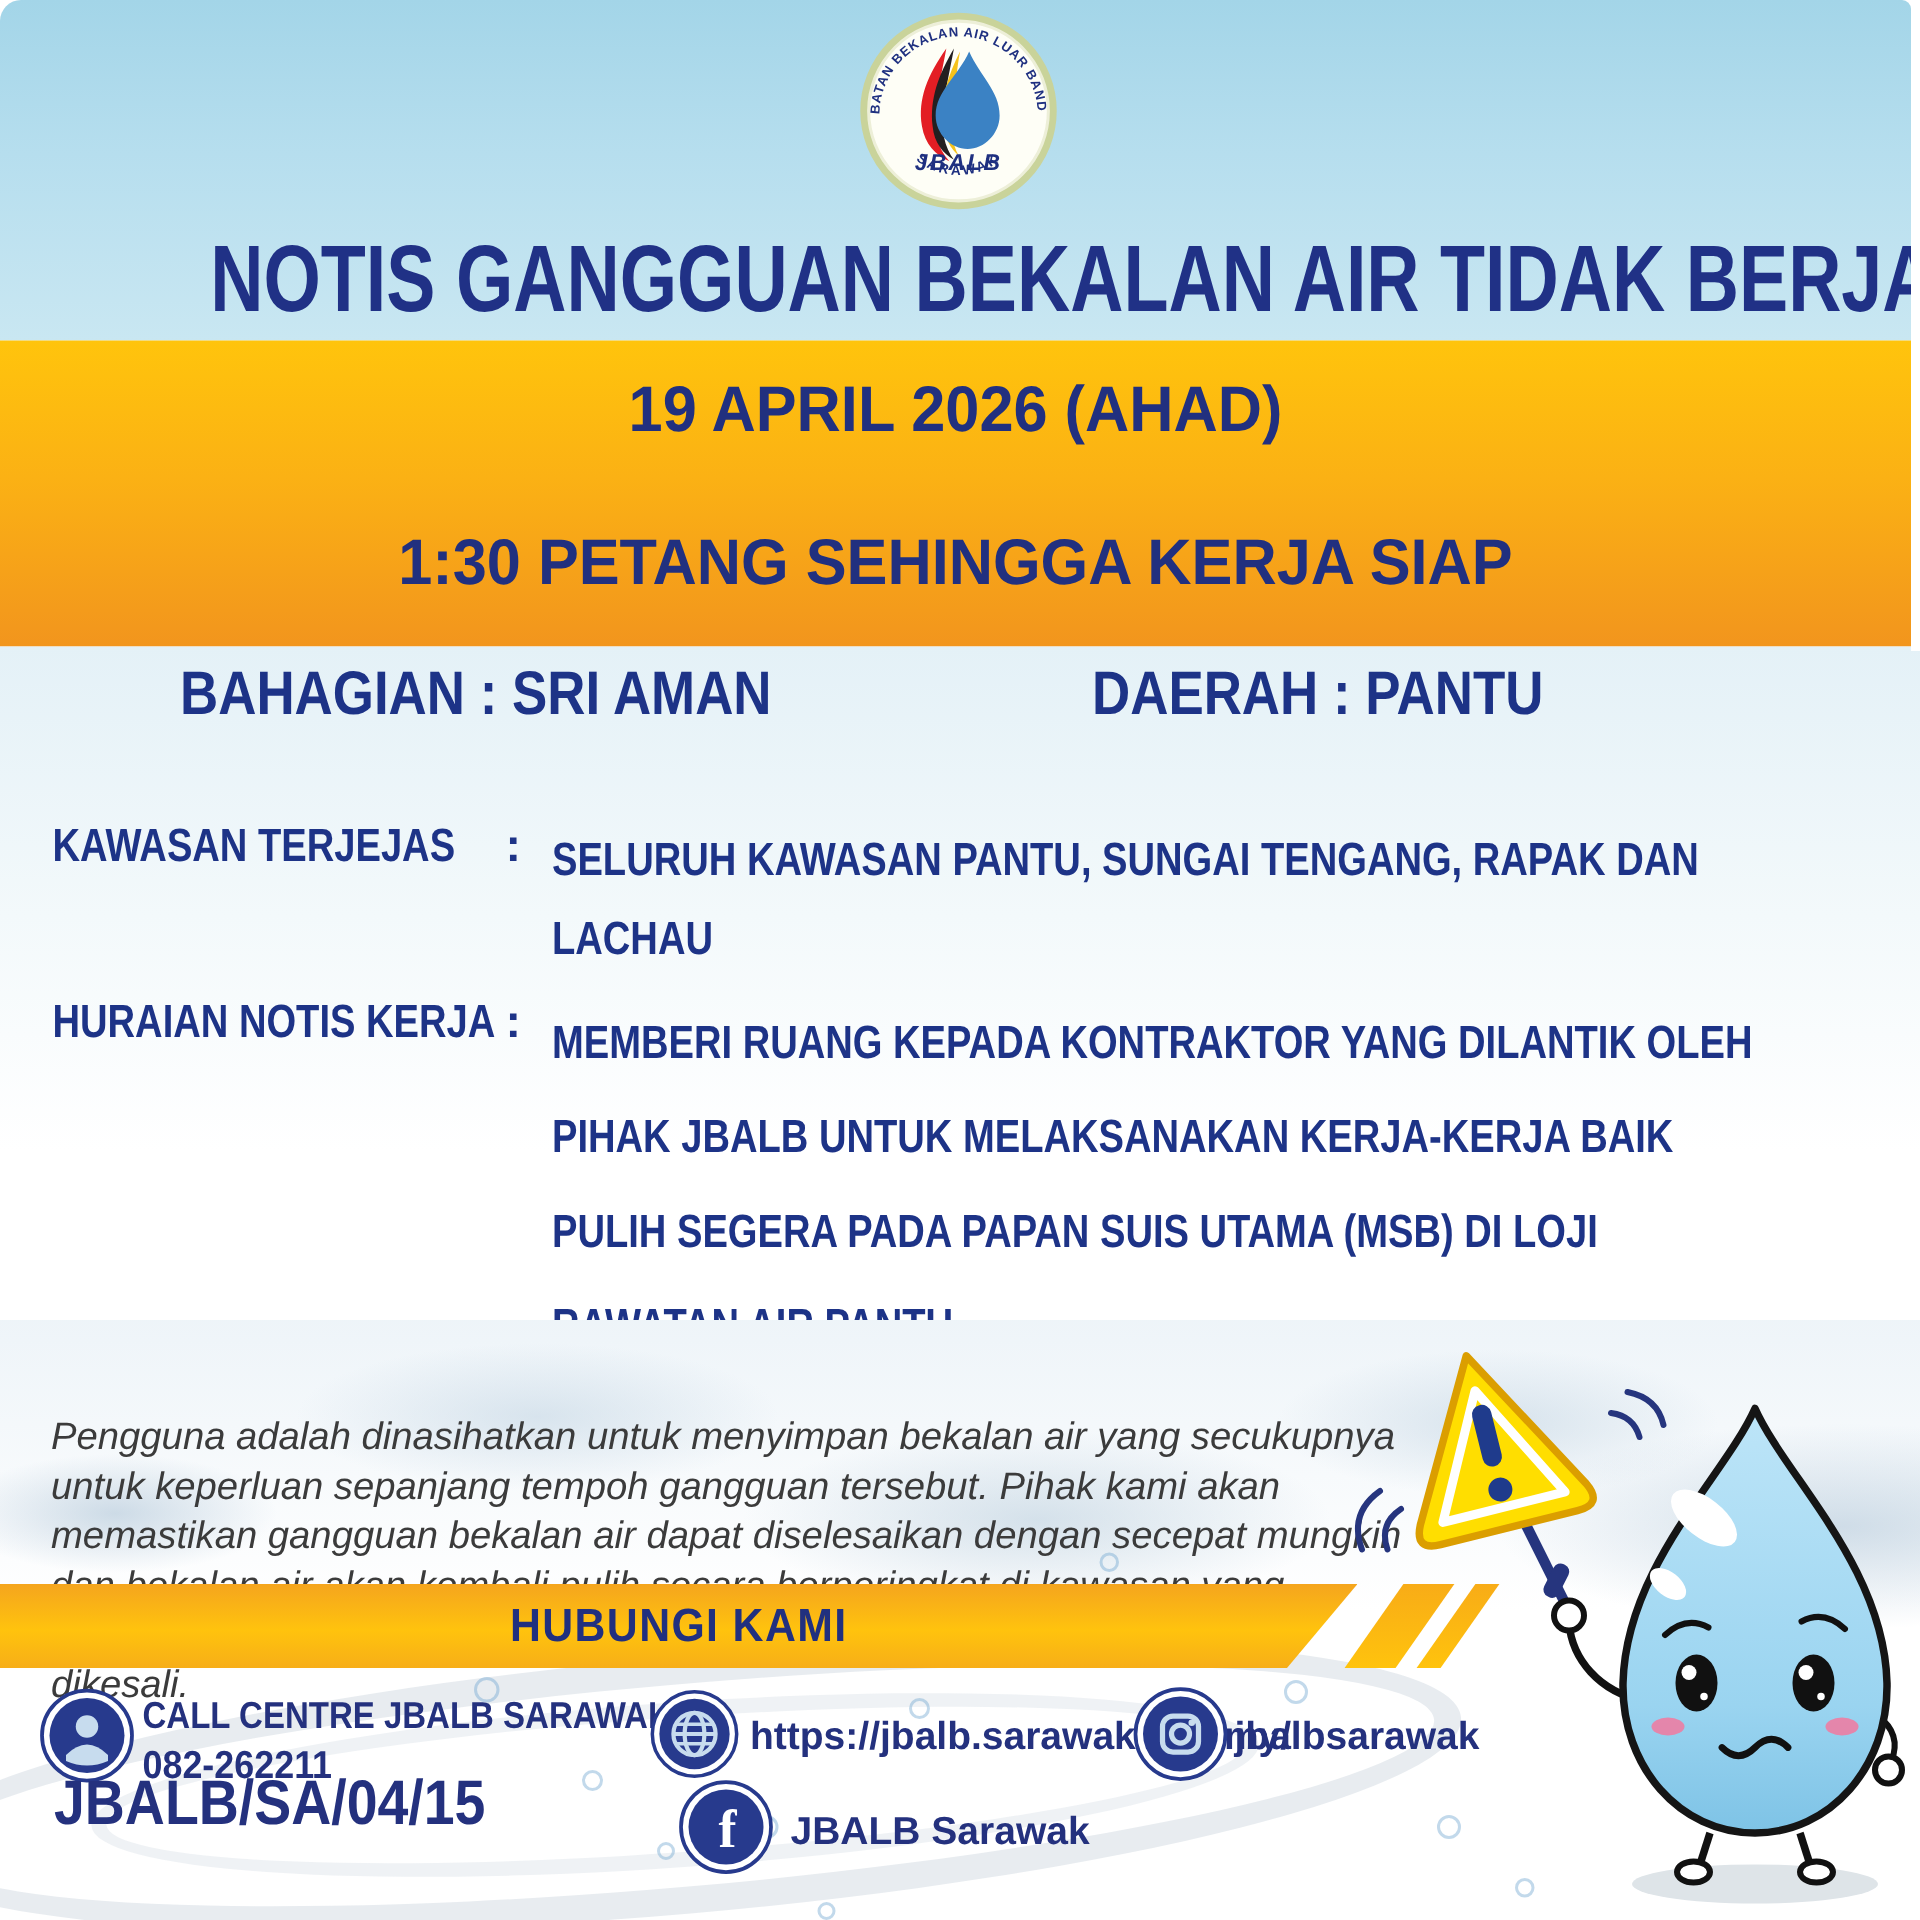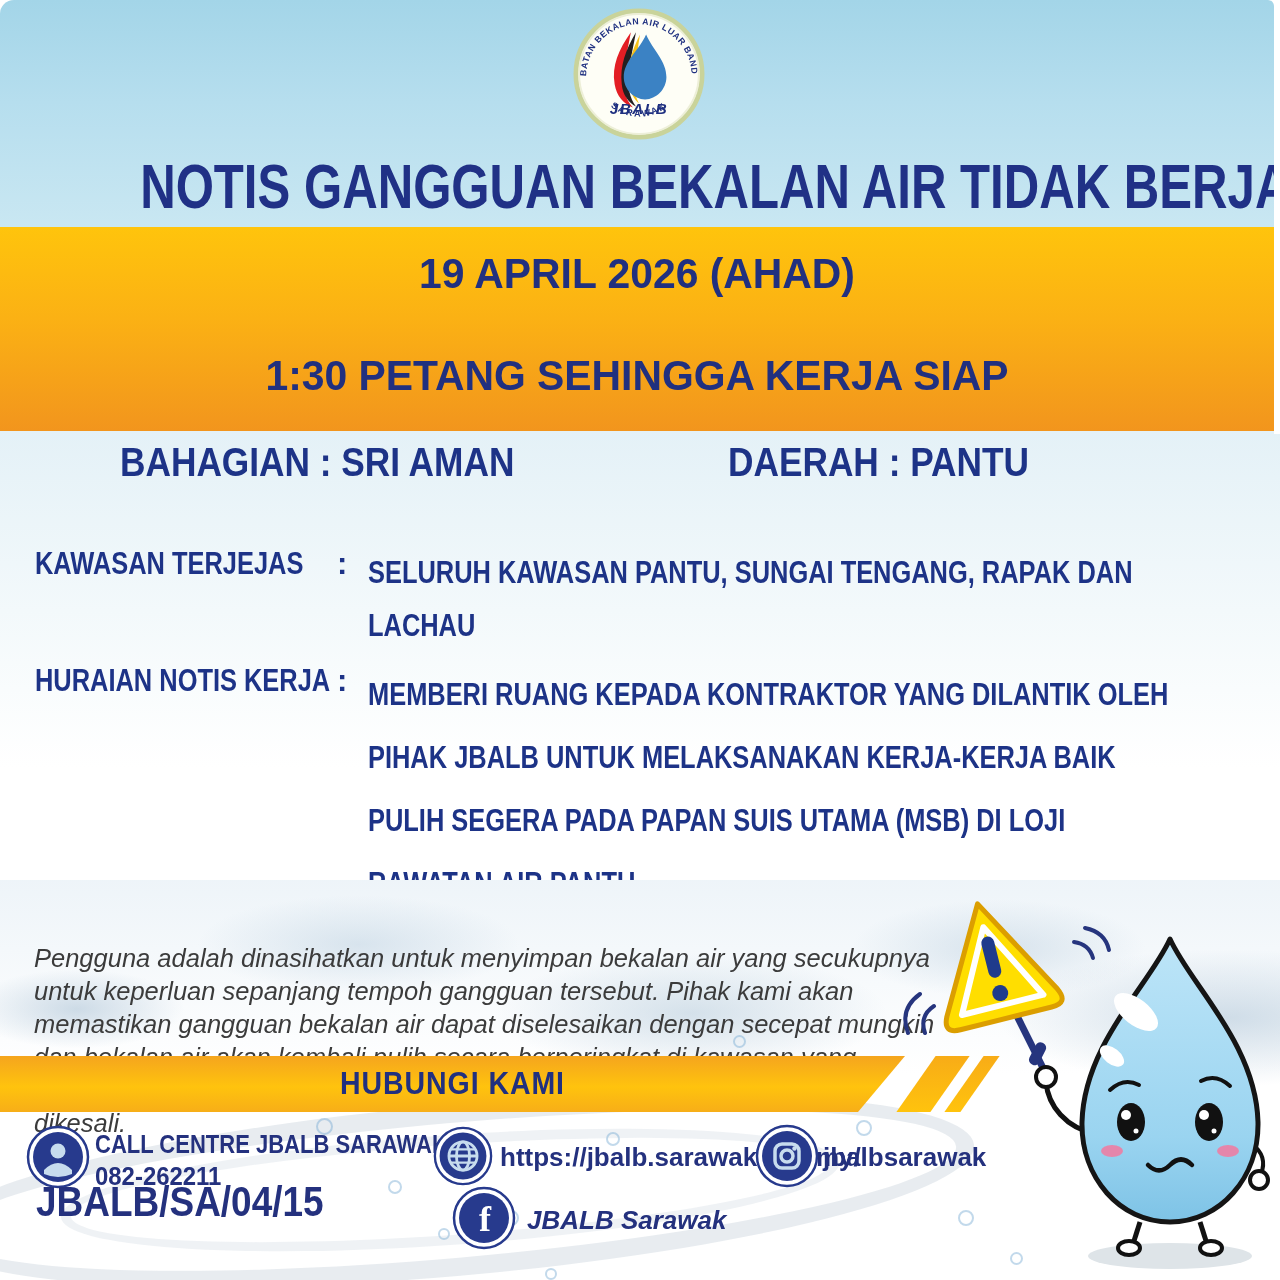--- a/index.html
+++ b/index.html
@@ -82,21 +82,21 @@
   .stripe-1{left:916px;width:34px;}
   .stripe-2{left:964px;width:16px;}
 
   
   .cicon{position:absolute;border-radius:50%;}
   .ct{position:absolute;font-weight:bold;color:#24317E;white-space:nowrap;}
   .call-label{left:95px;top:250px;font-size:25px;transform:scaleX(0.88);transform-origin:left top;}
   .call-phone{left:95px;top:281px;font-size:26px;transform:scaleX(0.92);transform-origin:left top;}
   .ref-no{left:36px;top:298px;font-size:42px;transform:scaleX(0.88);transform-origin:left top;}
   .web-text{left:500px;top:262px;font-size:26px;}
-  .fb-text{left:527px;top:325px;font-size:26px;font-style:italic;}
+  .fb-text{left:527px;top:325px;font-size:26px;}
   .ig-text{left:823px;top:262px;font-size:26px;}
 
   .mascot{position:absolute;left:898px;top:4px;width:380px;height:400px;}
 </style>
 </head>
 <body>
 
 <div class="poster">
 
   <div class="edge-top"></div>

